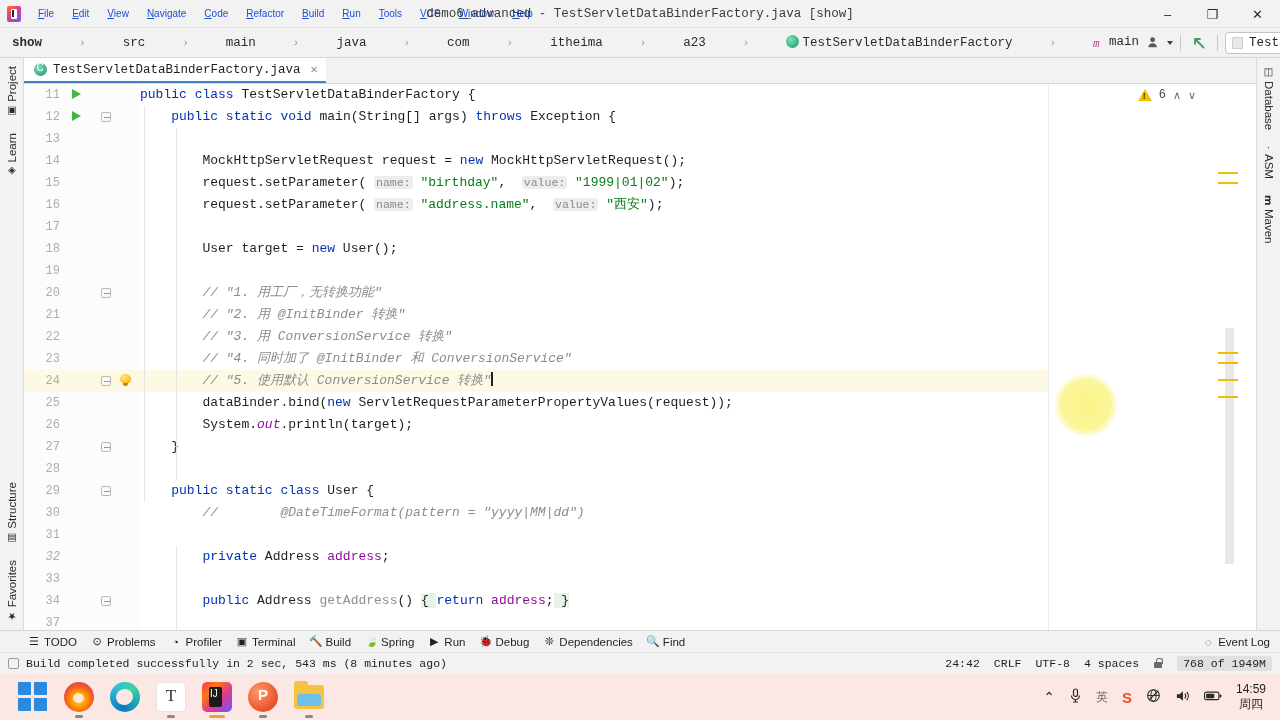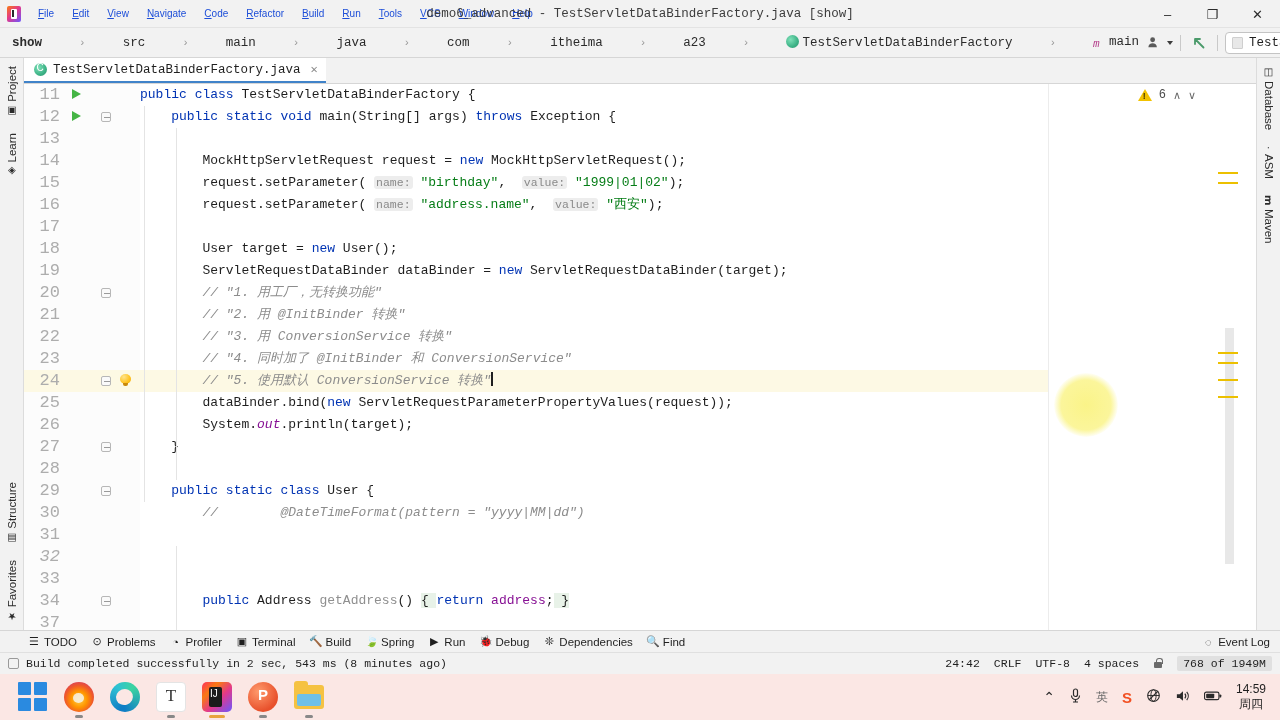--- a/index.html
+++ b/index.html
@@ -103,21 +103,21 @@
     position: absolute; left: 0; top: 0; width: 116px; height: 546px;
     background: #fcfcfc; border-right: 0;
   }
   .code-area { position: absolute; left: 116px; top: 0; right: 0; height: 546px; }
 
   .row { position: relative; height: 22px; line-height: 22px; }
   .row.hl { background: #fdf9e4; }
 
   .lnum {
     position: absolute; left: 0; width: 36px; text-align: right;
-    font-family: "Liberation Mono", monospace; font-size: 17px; color: #adadad;
+    font-family: "Liberation Mono", monospace; font-size: 12px; color: #adadad;
   }
   .runmark { position: absolute; left: 48px; top: 5px; width: 0; height: 0;
     border-top: 5.5px solid transparent; border-bottom: 5.5px solid transparent; border-left: 9px solid #45b545; }
   .foldmark {
     position: absolute; left: 77px; top: 6px; width: 10px; height: 10px;
     border: 1px solid #b7b7b7; border-radius: 2px; background: #fafafa;
   }
   .foldmark::after { content: ""; position: absolute; left: 2px; top: 4px; width: 6px; height: 1px; background: #9a9a9a; }
   .bulb {
     position: absolute; left: 95px; top: 4px; width: 13px; height: 13px;
@@ -530,23 +530,20 @@
         </div>
         <div class="row" style="position: absolute; top: 110px; left: 0px; right: 0px;">
           <span class="codeline"><span class="plain">        request.setParameter( </span><span class="hint">name:</span><span class="plain"> </span><span class="str">"address.name"</span><span class="plain">,  </span><span class="hint">value:</span><span class="plain"> </span><span class="str">"西安"</span><span class="plain">);</span></span>
         </div>
         <div class="row" style="position: absolute; top: 132px; left: 0px; right: 0px;">
           <span class="codeline"></span>
         </div>
         <div class="row" style="position: absolute; top: 154px; left: 0px; right: 0px;">
           <span class="codeline"><span class="plain">        User target = </span><span class="kw">new</span><span class="plain"> User();</span></span>
         </div>
-        <div class="row" style="position: absolute; top: 176px; left: 0px; right: 0px;">
-          <span class="codeline"><span class="plain">        ServletRequestDataBinder dataBinder = </span><span class="kw">new</span><span class="plain"> ServletRequestDataBinder(target);</span></span>
-        </div>
         <div class="row" style="position: absolute; top: 198px; left: 0px; right: 0px;">
           <span class="codeline"><span class="cmt">        // "1. 用工厂，无转换功能"</span></span>
         </div>
         <div class="row" style="position: absolute; top: 220px; left: 0px; right: 0px;">
           <span class="codeline"><span class="cmt">        // "2. 用 @InitBinder 转换"</span></span>
         </div>
         <div class="row" style="position: absolute; top: 242px; left: 0px; right: 0px;">
           <span class="codeline"><span class="cmt">        // "3. 用 ConversionService 转换"</span></span>
         </div>
         <div class="row" style="position: absolute; top: 264px; left: 0px; right: 0px;">
@@ -565,20 +562,23 @@
           <span class="codeline"><span class="plain">    }</span></span>
         </div>
         <div class="row" style="position: absolute; top: 374px; left: 0px; right: 0px;">
           <span class="codeline"></span>
         </div>
         <div class="row" style="position: absolute; top: 396px; left: 0px; right: 0px;">
           <span class="codeline"><span class="plain">    </span><span class="kw">public</span><span class="plain"> </span><span class="kw">static</span><span class="plain"> </span><span class="kw">class</span><span class="plain"> User {</span></span>
         </div>
         <div class="row" style="position: absolute; top: 418px; left: 0px; right: 0px;">
           <span class="codeline"><span class="cmt">        //        @DateTimeFormat(pattern = "yyyy|MM|dd")</span></span>
+        </div>
+        <div class="row" style="position: absolute; top: 462px; left: 0px; right: 0px;">
+          <span class="codeline"><span class="plain">        </span><span class="kw">private</span><span class="plain"> Address </span><span class="fld">address</span><span class="plain">;</span></span>
         </div>
         <div class="row" style="position: absolute; top: 484px; left: 0px; right: 0px;">
           <span class="codeline"></span>
         </div>
         <div class="row" style="position: absolute; top: 506px; left: 0px; right: 0px;">
           <span class="codeline"><span class="plain">        </span><span class="kw">public</span><span class="plain"> Address </span><span class="mth">getAddress</span><span class="plain">() </span><span class="braceHL">{ </span><span class="kw">return</span><span class="plain"> </span><span class="fld">address</span><span class="plain">;</span><span class="braceHL"> }</span></span>
         </div>
         <div class="row" style="position: absolute; top: 528px; left: 0px; right: 0px;">
           <span class="codeline"></span>
         </div>

